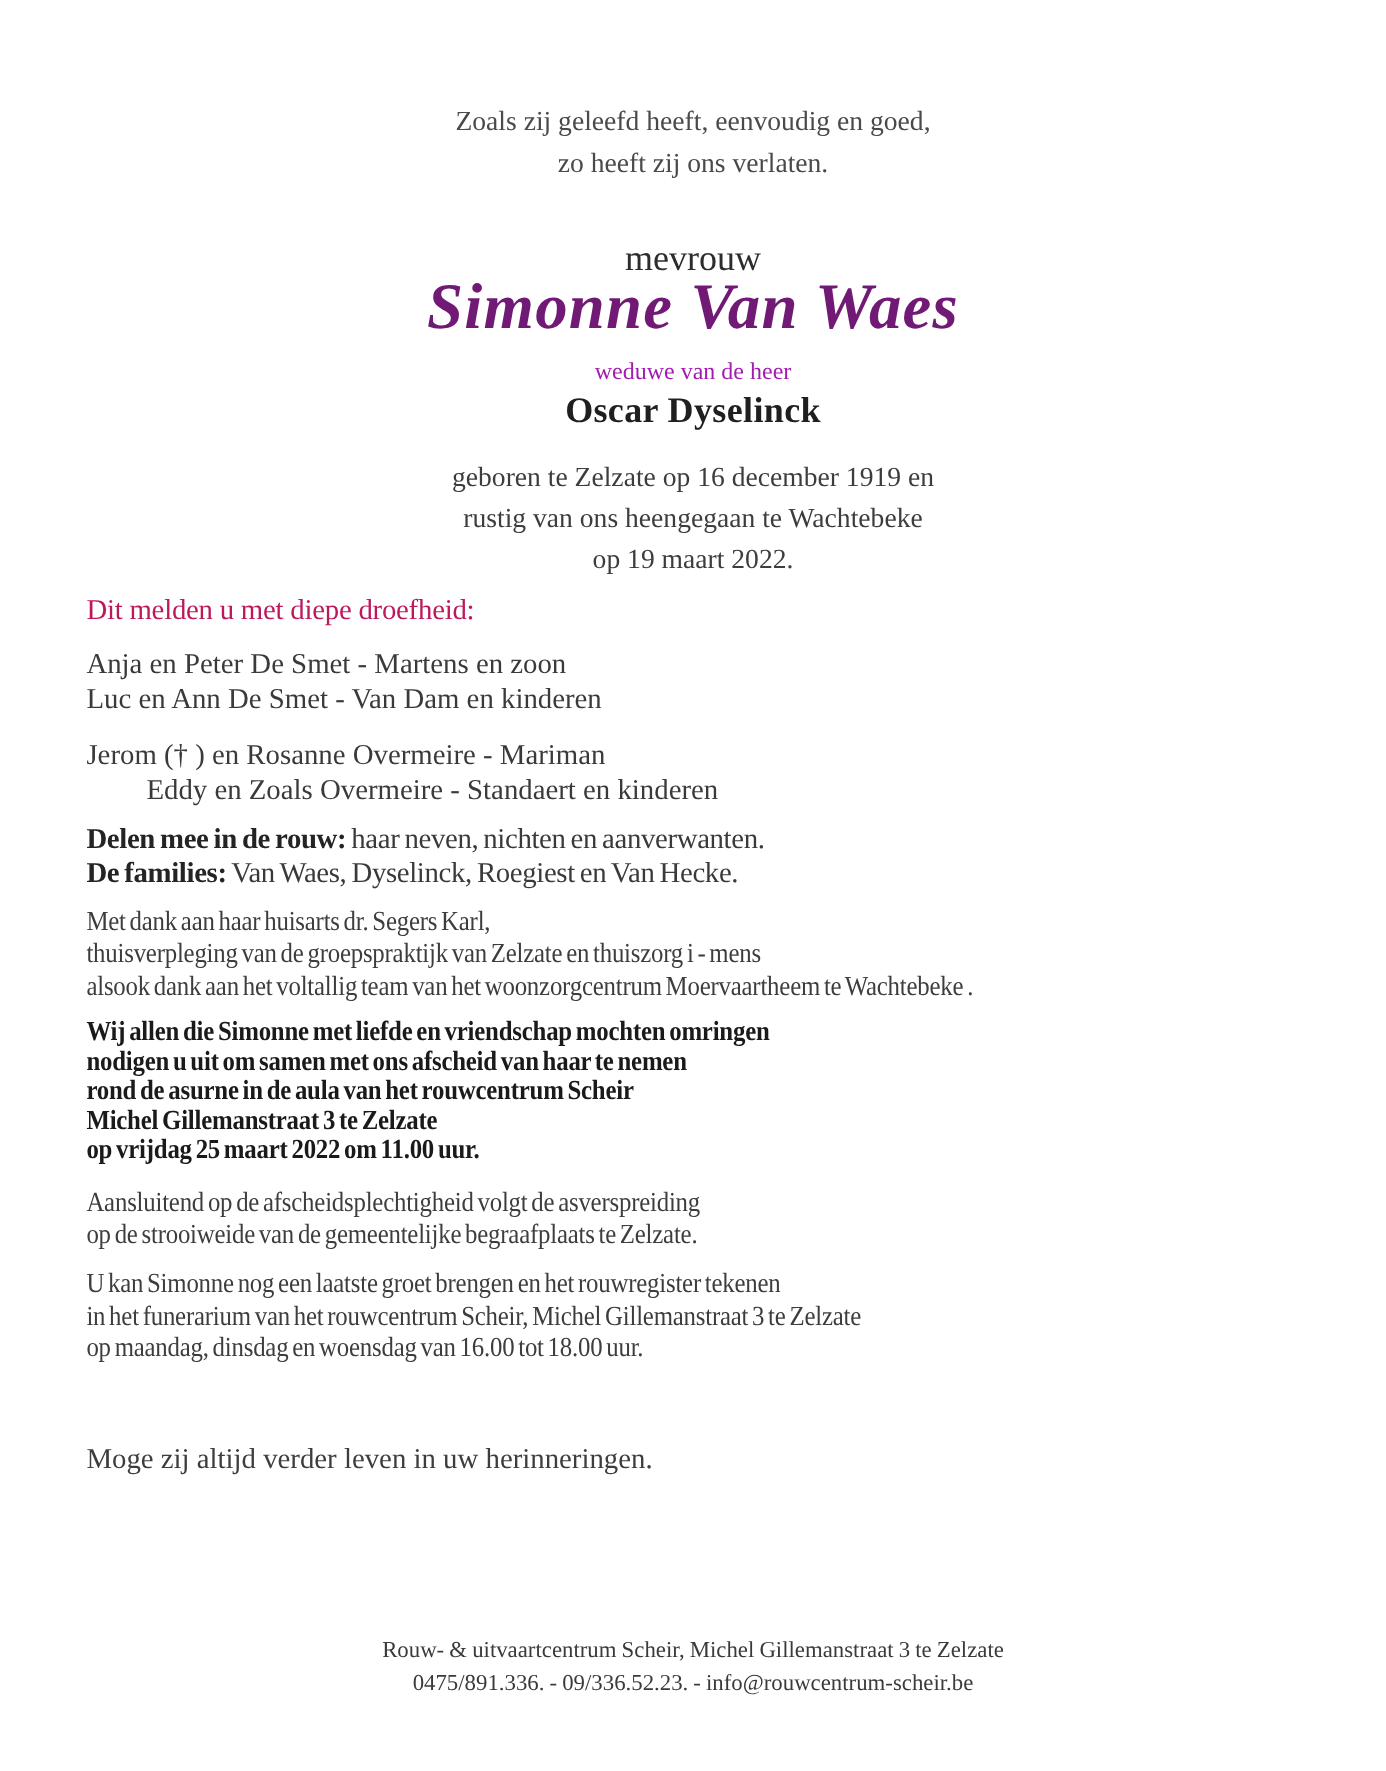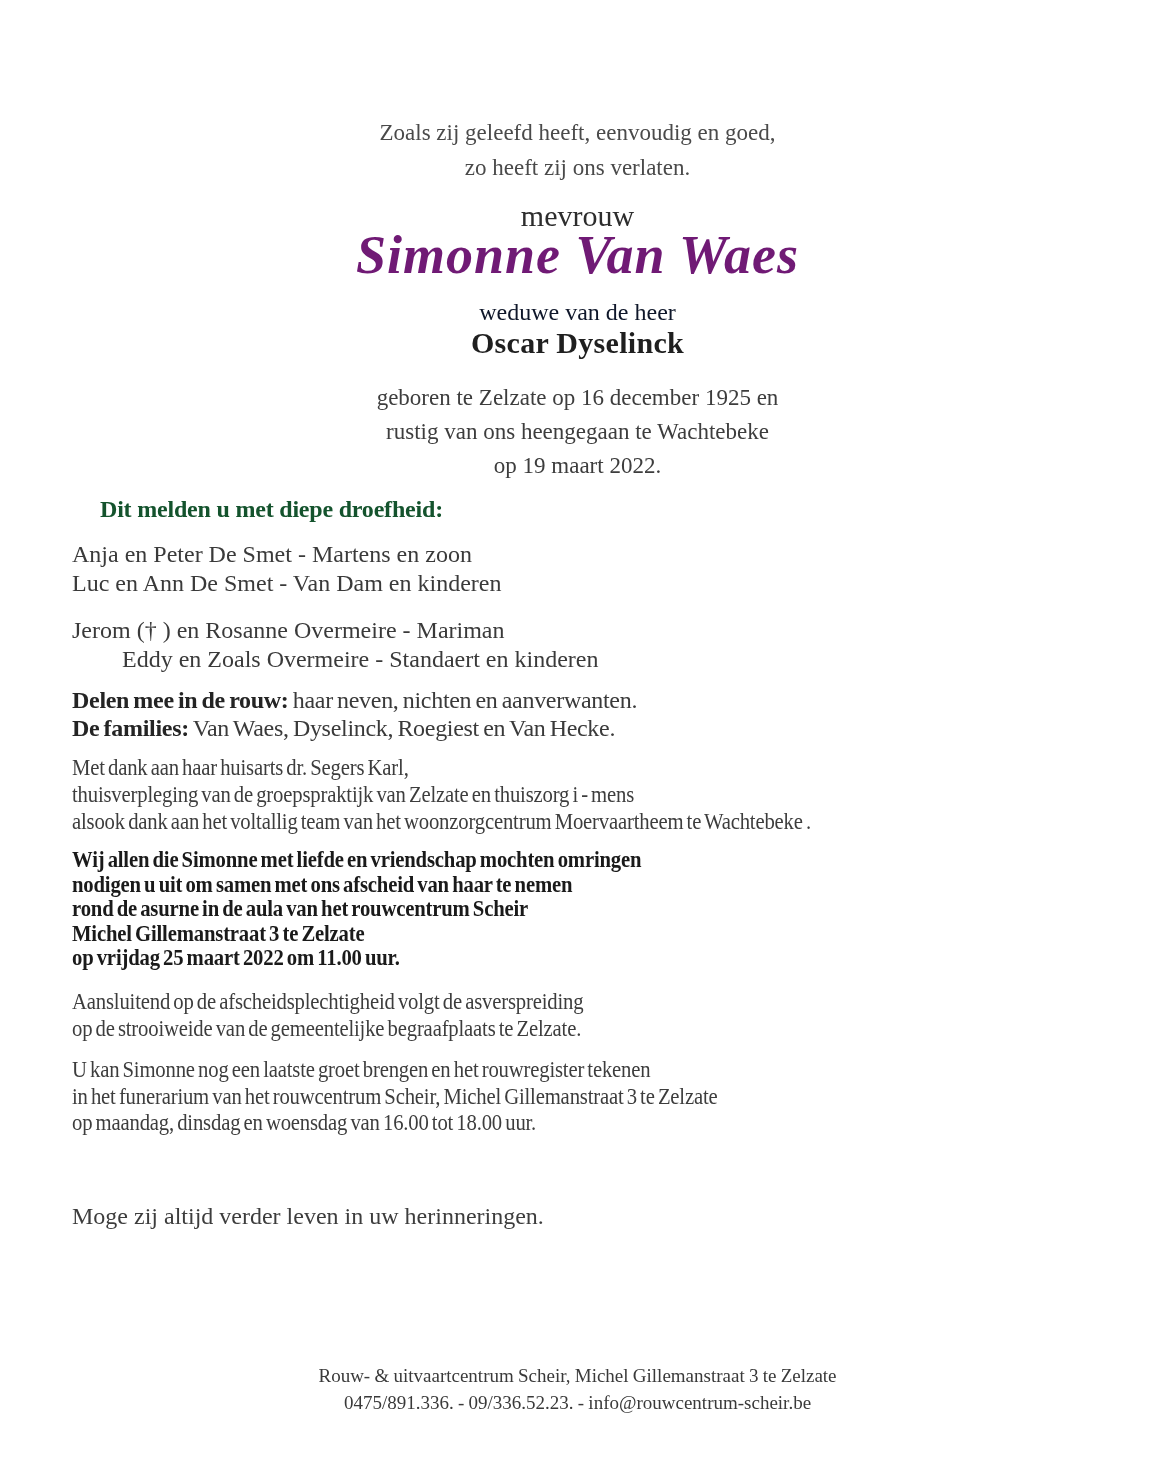--- a/index.html
+++ b/index.html
@@ -25,60 +25,58 @@
   .leftblock {
     position: absolute;
     left: 72px;
     text-align: left;
   }
   .quote {
     top: 83px;
     font-size: 23px;
     line-height: 35px;
     color: #4a4a4a;
-    margin-top: 32px;
   }
   .salutation {
     top: 199px;
     font-size: 30px;
     color: #2d2d2d;
   }
   .deceased-name {
     top: 224px;
     font-size: 54px;
     font-weight: 700;
     font-style: italic;
     color: #701a75;
     letter-spacing: 1px;
   }
   .widow-label {
     top: 299px;
-    font-size: 24px;
-    color: #0f172a;
+    font-size: 20px;
+    color: #a21caf;
   }
   .spouse-name {
     top: 326px;
     font-size: 30px;
     font-weight: 700;
     color: #1f1f1f;
     letter-spacing: 0.3px;
   }
   .dates {
     top: 381px;
     font-size: 23px;
     line-height: 34px;
     color: #3d3d3d;
   }
   .announce {
     top: 496px;
     font-size: 24px;
-    font-weight: 700;
-    color: #14532d;
+    font-weight: 400;
+    color: #be185d;
     letter-spacing: -0.2px;
-    margin-left: 28px;
   }
   .fam1 {
     top: 540px;
     font-size: 24px;
     line-height: 29px;
     color: #3a3a3a;
   }
   .fam2 {
     top: 616px;
     font-size: 24px;
@@ -157,21 +155,21 @@
 
   <div class="centered salutation">mevrouw</div>
 
   <div class="centered deceased-name">Simonne Van Waes</div>
 
   <div class="centered widow-label">weduwe van de heer</div>
 
   <div class="centered spouse-name">Oscar Dyselinck</div>
 
   <div class="centered dates">
-    <div>geboren te Zelzate op 16 december 1925 en</div>
+    <div>geboren te Zelzate op 16 december 1919 en</div>
     <div>rustig van ons heengegaan te Wachtebeke</div>
     <div>op 19 maart 2022.</div>
   </div>
 
   <div class="leftblock announce">Dit melden u met diepe droefheid:</div>
 
   <div class="leftblock fam1">
     <div>Anja en Peter De Smet - Martens en zoon</div>
     <div>Luc en Ann De Smet - Van Dam en kinderen</div>
   </div>

